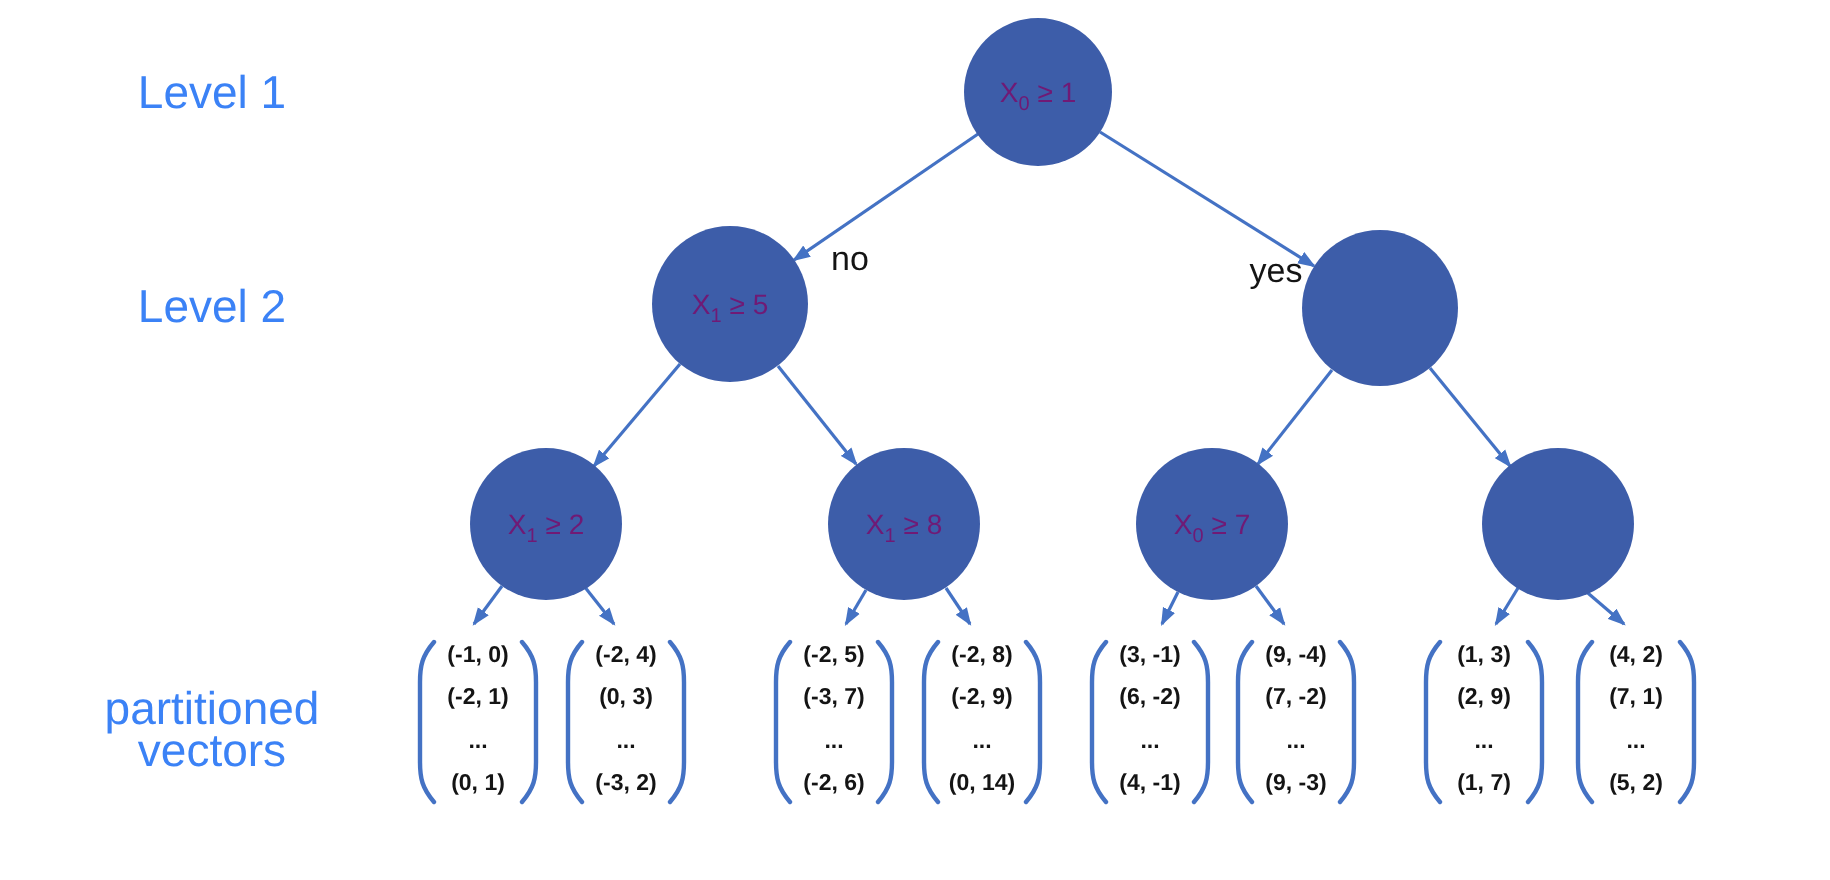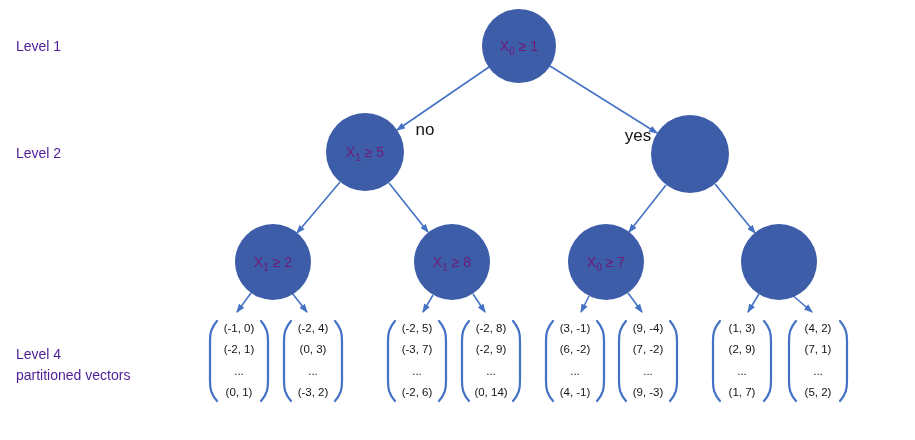--- a/index.html
+++ b/index.html
@@ -3,37 +3,37 @@
 <meta charset="utf-8">
 <style>
   html,body { margin:0; padding:0; background:#ffffff; }
   .canvas {
     position:relative; width:915px; height:440px; background:#ffffff;
     font-family:"Liberation Sans", sans-serif; overflow:hidden;
   }
   .canvas svg.edges { position:absolute; left:0; top:0; }
 
   .level-label {
-    position:absolute; left:16px; width:180px; 
-    font-size:14px; color:#4c1d95; line-height:21px;
+    position:absolute; left:16px; width:180px; text-align:center;
+    font-size:23px; color:#3b82f6; line-height:21px;
   }
   .branch-label {
     position:absolute; width:40px; text-align:center;
     font-size:17px; color:#141414;margin-top:40px;
   }
   .node-label {
     position:absolute; width:80px; text-align:center;
     font-size:14px; color:#701a75; line-height:20px;
   }
   .node-label sub { font-size:10px; }
   .node-label .cond { margin-left:4px; }
 
   .vgroup {
     position:absolute; top:317px; width:64px; height:88px;
-    display:flex; align-items:stretch;
+    display:flex; align-items:stretch;font-weight:bold;
   }
   .vgroup .rows {
     flex:1; display:flex; flex-direction:column; justify-content:space-between;
     padding:5px 0 6px 0;
   }
   .vgroup .row {
     font-size:11.5px; color:#141414; text-align:center; line-height:13px;
     white-space:nowrap;
   }
   .bracket { flex:0 0 12px; }
@@ -72,21 +72,20 @@
       <circle cx="273" cy="262" r="38"></circle>
       <circle cx="452" cy="262" r="38"></circle>
       <circle cx="606" cy="262" r="38"></circle>
       <circle cx="779" cy="262" r="38"></circle>
     </g>
   </svg>
 
   <div class="level-label" style="top:36px">Level 1</div>
   <div class="level-label" style="top:143px">Level 2</div>
   <div class="level-label" style="top:344px">
-    <div>Level 4</div>
     <div>partitioned vectors</div>
   </div>
 
   <div class="branch-label" style="left:405px; top:80px">no</div>
   <div class="branch-label" style="left:618px; top:86px">yes</div>
 
   <div class="node-label" style="left:479px; top:36px">
     <span>X</span><sub>0</sub><span class="cond">≥ 1</span>
   </div>
   <div class="node-label" style="left:325px; top:142px">

